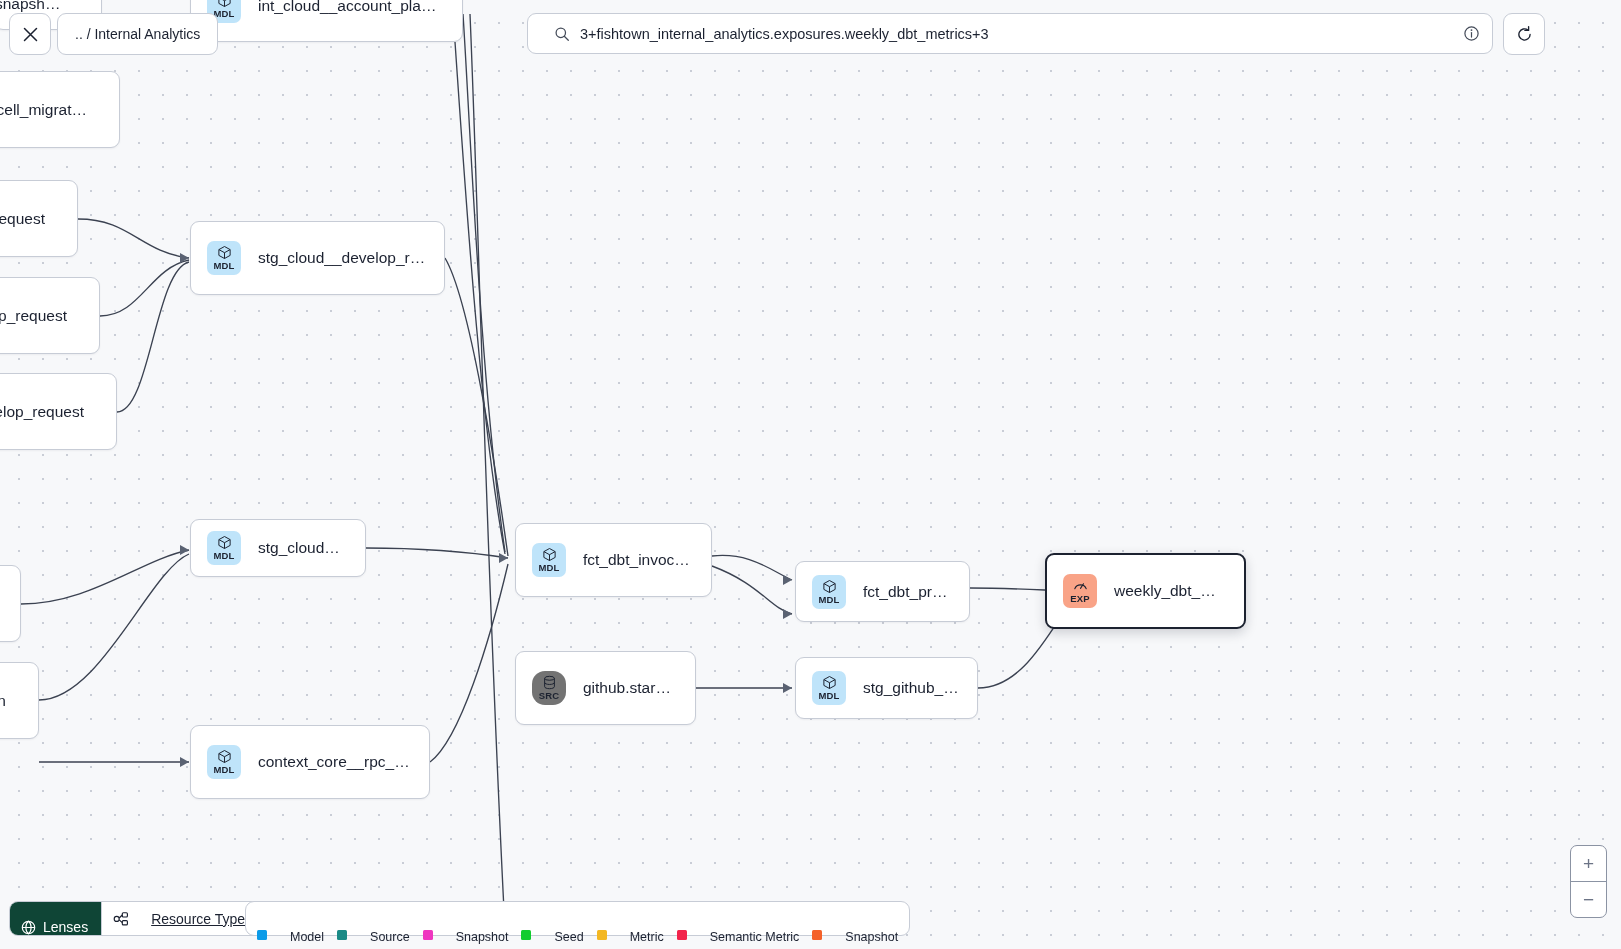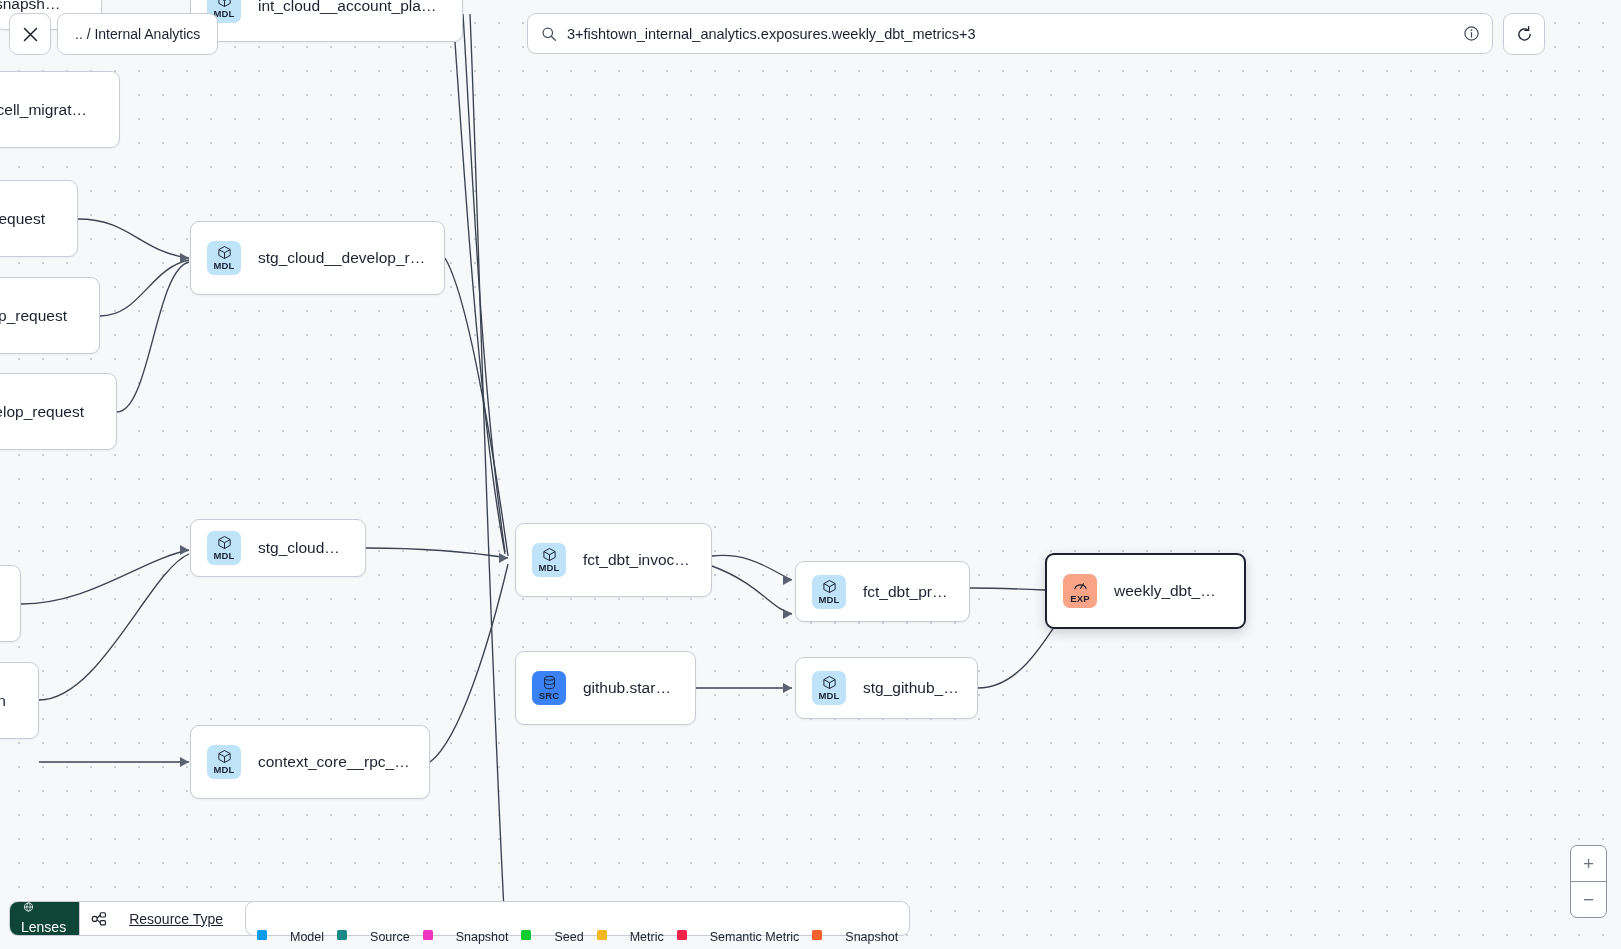--- a/index.html
+++ b/index.html
@@ -63,21 +63,21 @@
     gap: 1px;
   }
   .badge .badge-ico { display:block; height:15px; }
   .badge .badge-txt {
     font-size: 9.5px;
     font-weight: 700;
     letter-spacing: .2px;
     color: #1C2230;
   }
   .badge.mdl { background: #BFE4FA; }
-  .badge.src { background: #3b82f6; }
+  .badge.src { background: #737373; border-radius: 13px; }
   .badge.exp { background: #F9A387; }
 
   .node-label {
     margin-left: 17px;
     font-size: 15.5px;
     color: #1B2130;
     white-space: nowrap;
     overflow: hidden;
     text-overflow: ellipsis;
   }
@@ -115,21 +115,21 @@
   }
 
   .searchbar {
     position: absolute;
     left: 527px; top: 13px;
     width: 966px; height: 41px;
     background: #FFFFFF;
     border: 1px solid #C7CCD6;
     border-radius: 9px;
     display: flex; align-items: center;
-    padding: 0 12px 0 13px;
+    padding: 0 12px 0 26px;
     box-sizing: border-box;
     z-index: 20;
   }
   .searchbar .search-val {
     flex: 1 1 auto;
     margin-left: 10px;
     font-size: 14.5px;
     color: #1B2130;
     white-space: nowrap;
     overflow: hidden;
@@ -158,25 +158,24 @@
     display: flex;
     border-radius: 9px;
     overflow: hidden;
     border: 1px solid #C7CCD6;
     background: #FFF;
     height: 33px;
   }
   .lenses-btn {
     background: #0F4536;
     color: #FFFFFF;
-    display: flex; align-items: flex-start; gap: 7px;
+    display: flex; align-items: flex-end; gap: 7px;
     padding: 0 13px 0 11px;
     font-size: 14px;
     cursor: pointer;
-    flex-direction: column;
   }
   .restype-btn {
     background: #FFFFFF;
     color: #1B2130;
     display: flex; align-items: center; gap: 22px;
     padding: 0 11px;
     font-size: 14px;
     border-left: 1px solid #C7CCD6;
     cursor: pointer;
     text-decoration: underline;

